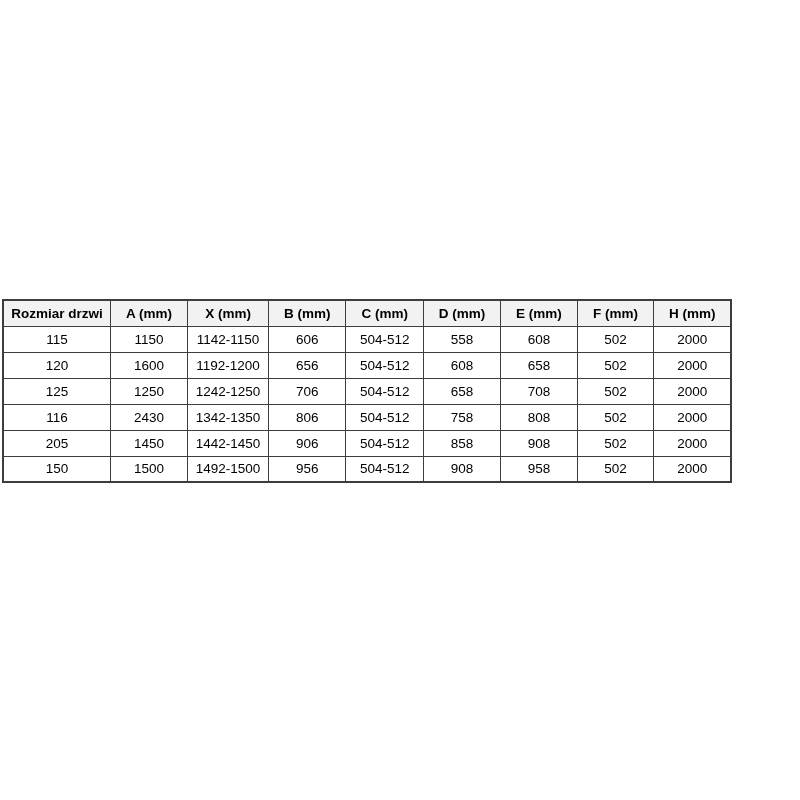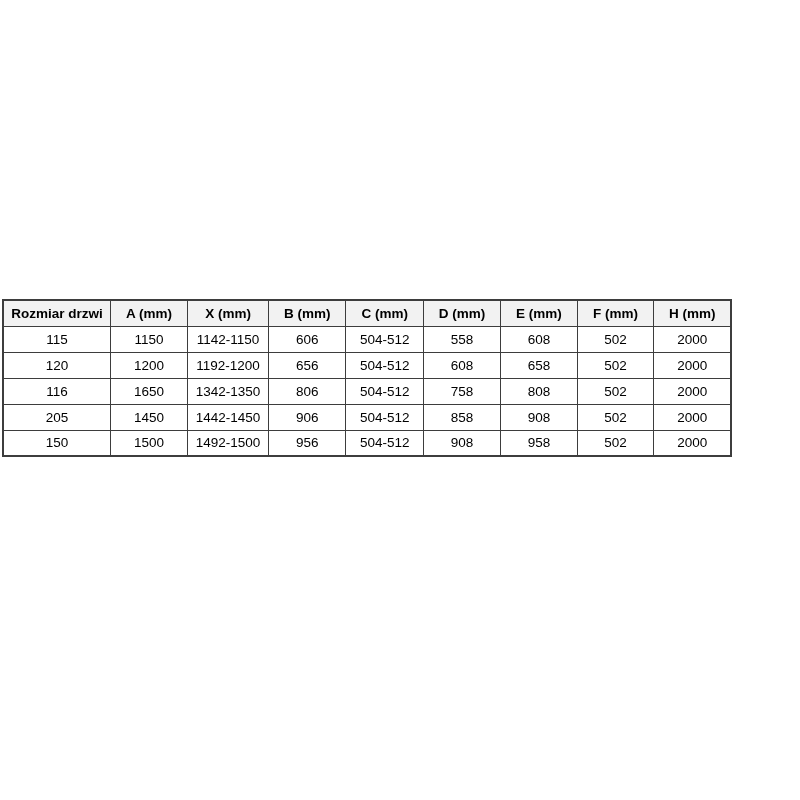--- a/index.html
+++ b/index.html
@@ -91,32 +91,43 @@
             <td>1142-1150</td>
             <td>606</td>
             <td>504-512</td>
             <td>558</td>
             <td>608</td>
             <td>502</td>
             <td>2000</td>
           </tr>
           <tr>
             <td>120</td>
-            <td>1200</td>
+            <td>1600</td>
             <td>1192-1200</td>
             <td>656</td>
             <td>504-512</td>
             <td>608</td>
             <td>658</td>
             <td>502</td>
             <td>2000</td>
           </tr>
           <tr>
+            <td>125</td>
+            <td>1250</td>
+            <td>1242-1250</td>
+            <td>706</td>
+            <td>504-512</td>
+            <td>658</td>
+            <td>708</td>
+            <td>502</td>
+            <td>2000</td>
+          </tr>
+          <tr>
             <td>116</td>
-            <td>1650</td>
+            <td>2430</td>
             <td>1342-1350</td>
             <td>806</td>
             <td>504-512</td>
             <td>758</td>
             <td>808</td>
             <td>502</td>
             <td>2000</td>
           </tr>
           <tr>
             <td>205</td>

